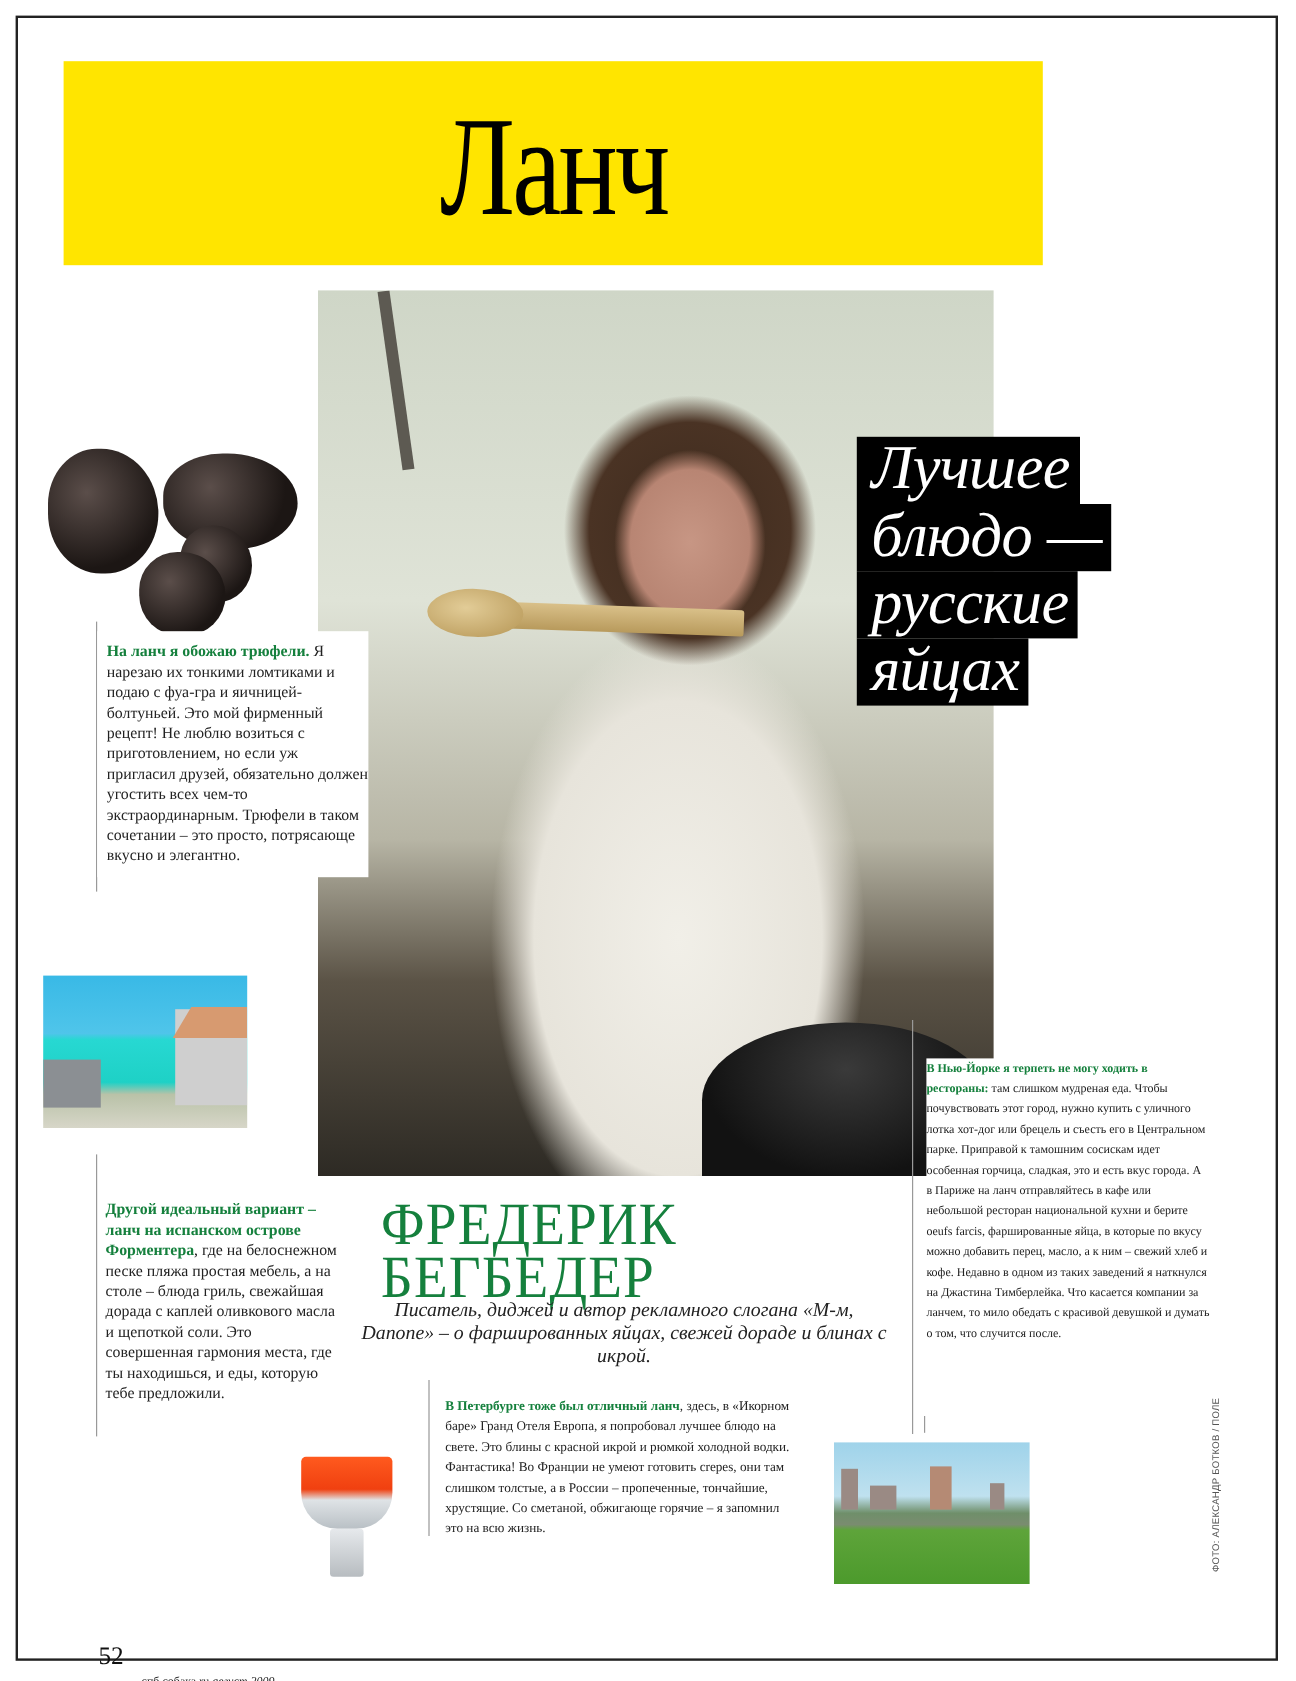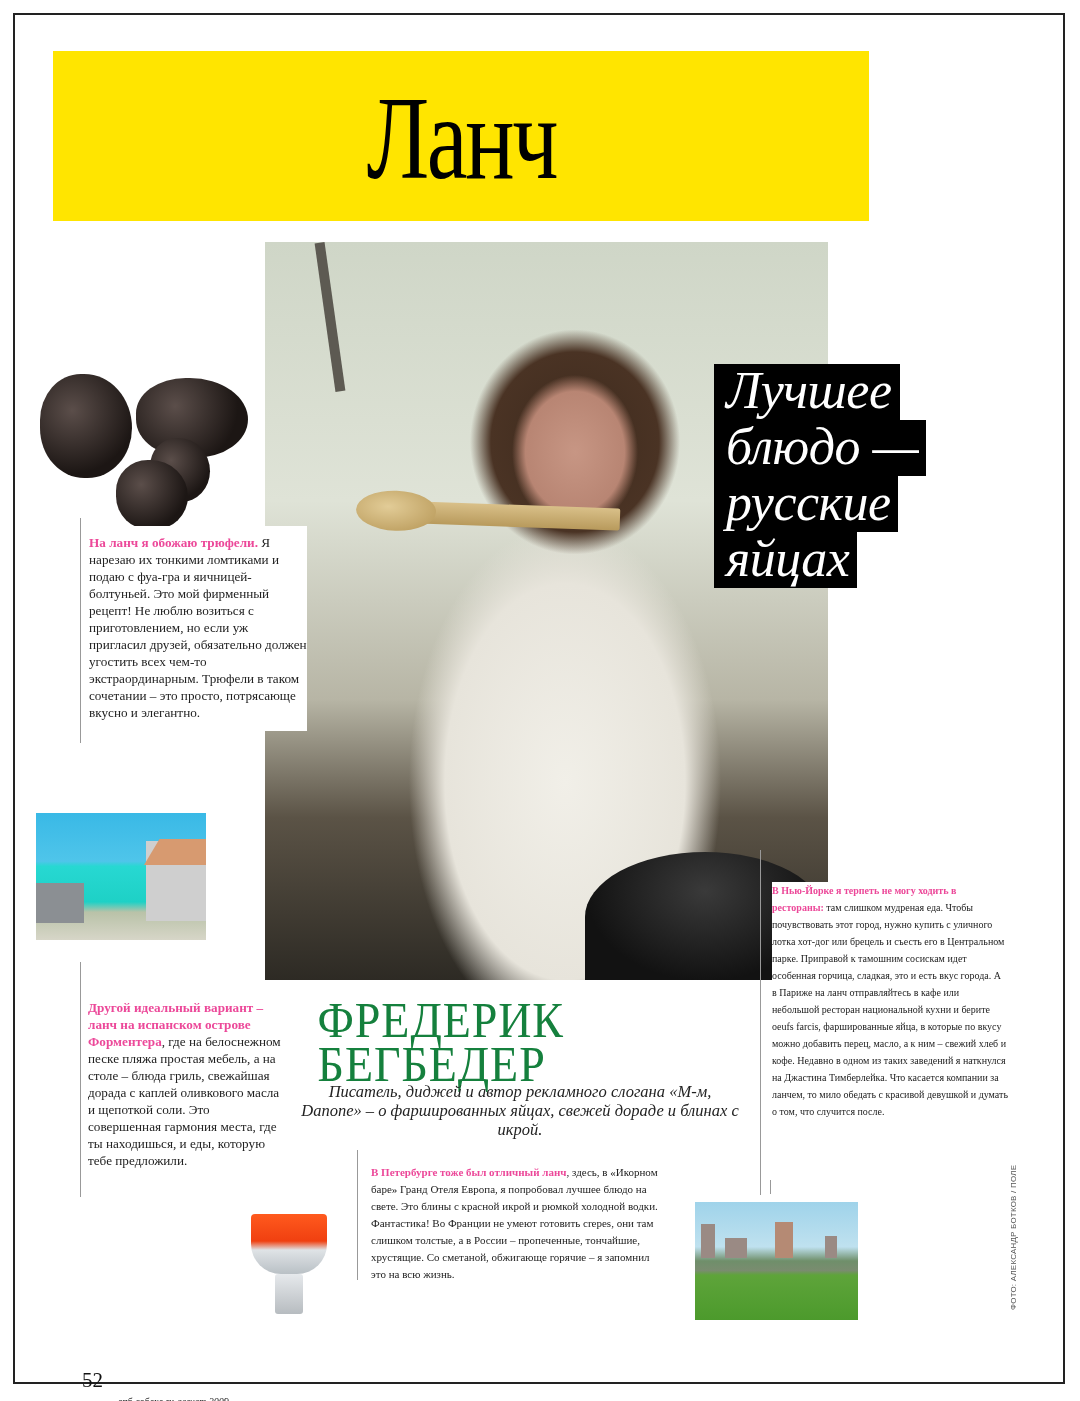--- a/index.html
+++ b/index.html
@@ -20,21 +20,21 @@
   .spoon::before { content:""; position:absolute; left:-4px; top:-10px; width:80px; height:40px; background:radial-gradient(ellipse at 40% 40%, #e2cc97, #b59554); border-radius:50%; }
   .ladle-handle { position:absolute; left:60px; top:0; width:10px; height:150px; background:#5d5a52; transform:rotate(-8deg); }
   .pot { position:absolute; left:320px; top:610px; width:240px; height:130px; background:radial-gradient(ellipse at 50% 30%, #3a3a3a, #121212 70%); border-radius:50% 50% 0 0; }
 
   
   .quote { position:absolute; left:714px; top:364px; }
   .quote-line { display:block; width:max-content; background:#000; color:#fff; font-family:"Liberation Serif", "DejaVu Serif", serif; font-style:italic; font-size:52px; line-height:50px; padding:2px 8px 4px 12px; letter-spacing:-0.5px; }
 
   
   .txt { position:absolute; font-size:13.2px; line-height:17px; color:#222; background:#fff; }
-  .txt b { font-weight:bold; color:#ec4899; }
+  .txt b { font-weight:bold; color:#15803d; }
   .vline { position:absolute; width:1px; background:#999; }
 
   .truffles { position:absolute; left:38px; top:366px; width:200px; height:140px; }
   .truffle { position:absolute; background:radial-gradient(circle at 35% 35%, #5b4e4a, #1c1614 70%); border-radius:46% 54% 50% 50%; }
 
   .img-beach { position:absolute; left:36px; top:813px; width:170px; height:127px; overflow:hidden;
     background:linear-gradient(180deg,#39b9e6 0%, #4fc5ea 38%, #27d8d2 42%, #1ed1c6 70%, #b9c2a8 78%, #d7d6c8 100%); }
   .img-beach .house { position:absolute; right:0; top:28px; width:60px; height:80px; background:#cfcfcf; }
   .img-beach .roof { position:absolute; right:0; top:26px; width:62px; height:26px; background:#d79a70; clip-path:polygon(25% 0,100% 0,100% 100%,0 100%); }
   .img-beach .wall { position:absolute; left:0; top:70px; width:48px; height:40px; background:#8b8f93; }

